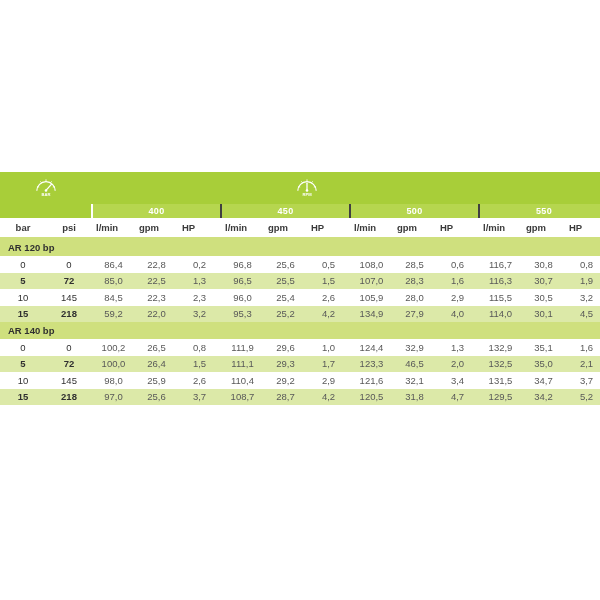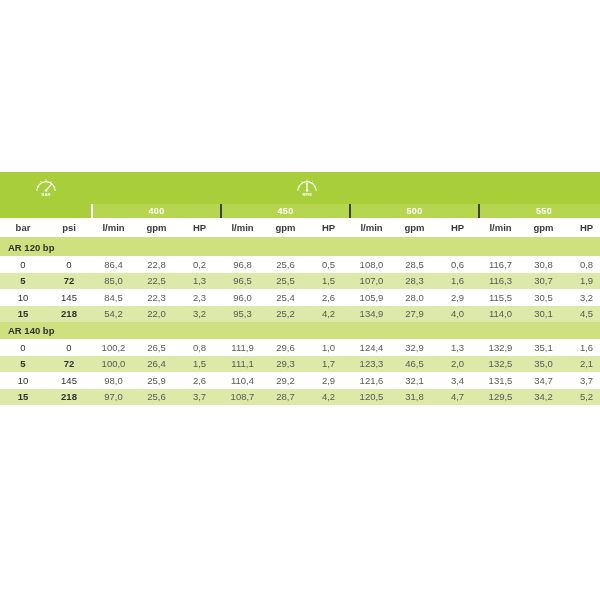--- a/index.html
+++ b/index.html
@@ -84,21 +84,21 @@
   }
 
   
   tr.units-row td {
     height: 19px;
     padding: 0 4px;
     background: #ffffff;
     color: #3a3a3a;
     font-weight: bold;
     font-size: 9.5px;
-    text-align: center;
+    text-align: left;
     border-bottom: 2px solid #cfe07e;
   }
   tr.units-row td.u-bar,
   tr.units-row td.u-psi {
     text-align: center;
   }
 
   
   tr.section-row td {
     background: #cfe07e;
@@ -278,21 +278,21 @@
             <td>105,9</td>
             <td>28,0</td>
             <td>2,9</td>
             <td>115,5</td>
             <td>30,5</td>
             <td>3,2</td>
           </tr>
           <tr class="data-row even">
             <td class="c-bar">15</td>
             <td class="c-psi">218</td>
-            <td>54,2</td>
+            <td>59,2</td>
             <td>22,0</td>
             <td>3,2</td>
             <td>95,3</td>
             <td>25,2</td>
             <td>4,2</td>
             <td>134,9</td>
             <td>27,9</td>
             <td>4,0</td>
             <td>114,0</td>
             <td>30,1</td>

